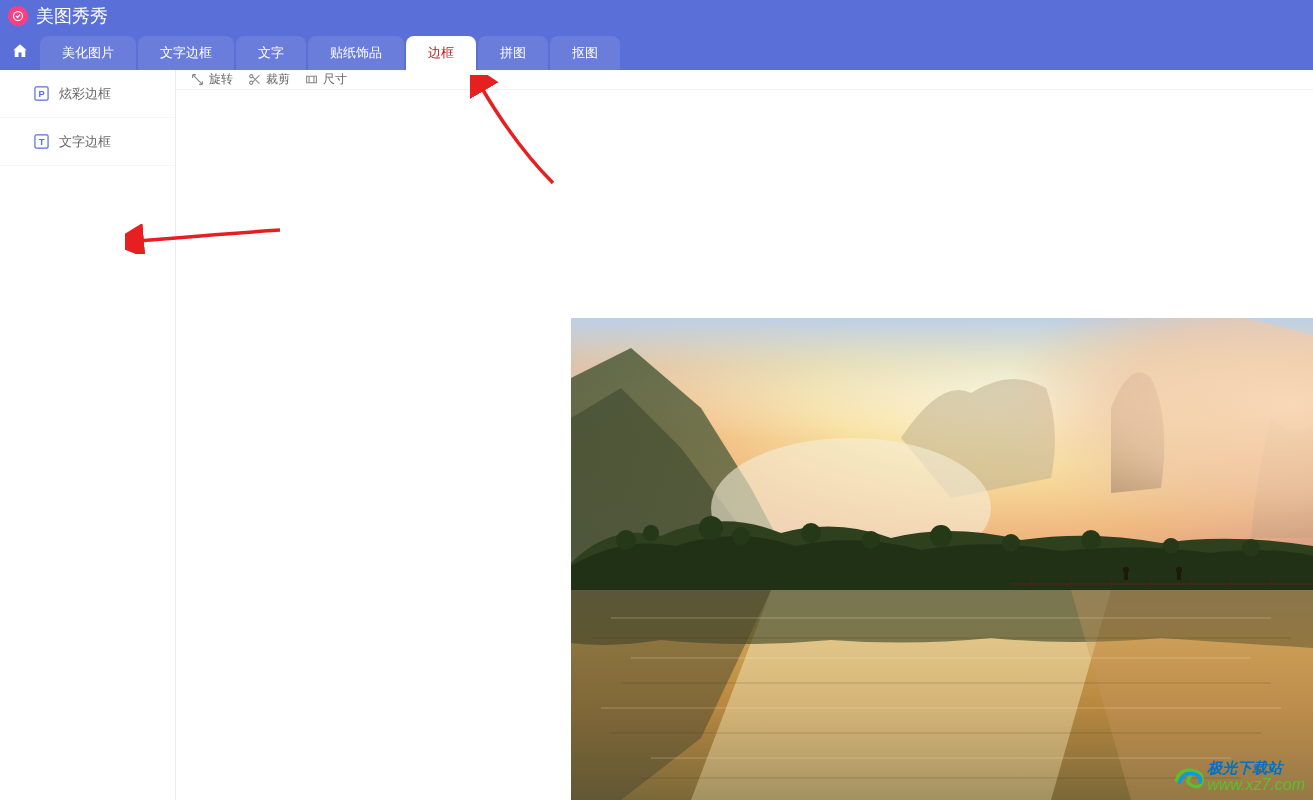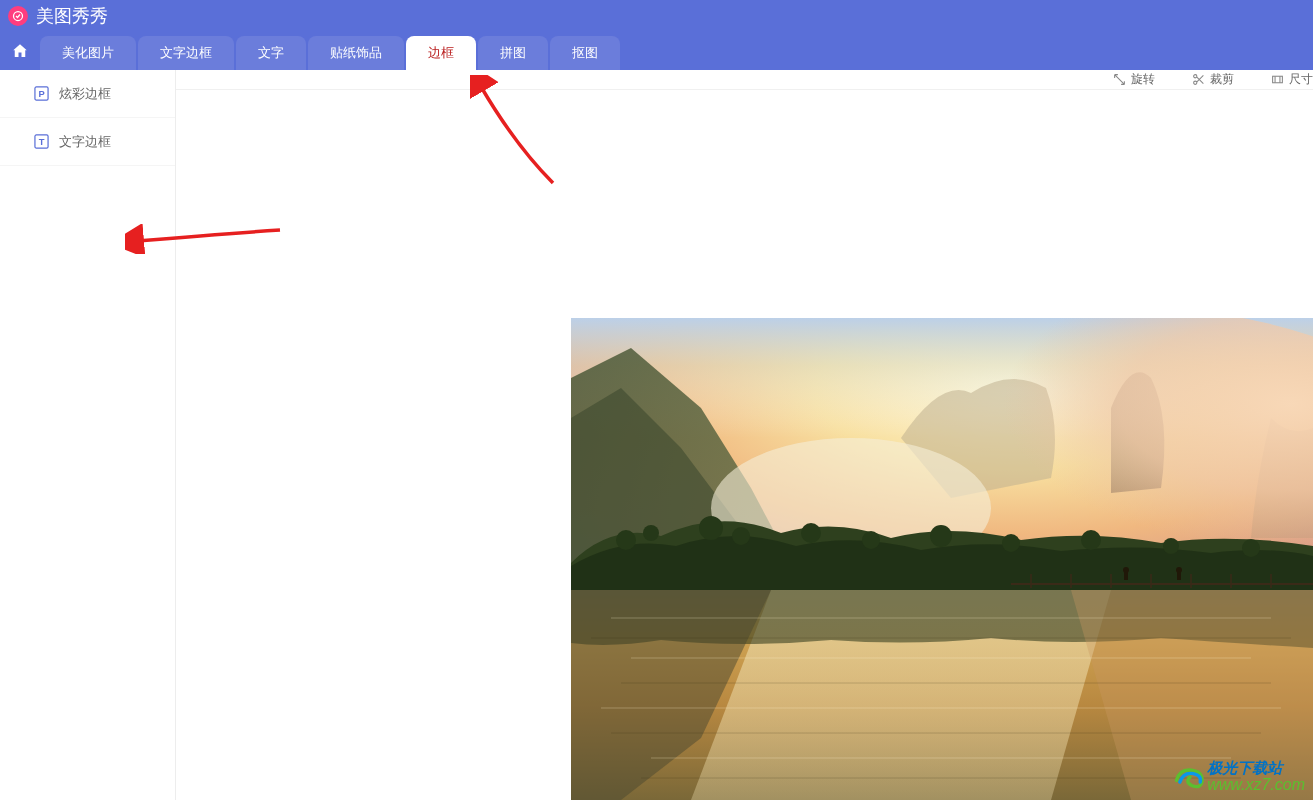--- a/index.html
+++ b/index.html
@@ -103,23 +103,22 @@
       flex: 1;
       position: relative;
       background: #ffffff;
     }
     
     .toolbar {
       height: 20px;
       display: flex;
       align-items: center;
       padding-left: 14px;
-      gap: 36px;
+      gap: 14px;
       border-bottom: 1px solid #f0f0f0;
-      justify-content: flex-end;
     }
     .tool-item {
       display: flex;
       align-items: center;
       font-size: 12px;
       color: #666;
       cursor: pointer;
       gap: 5px;
     }
     .tool-icon { width: 14px; height: 14px; display:flex; align-items:center; justify-content:center; }

